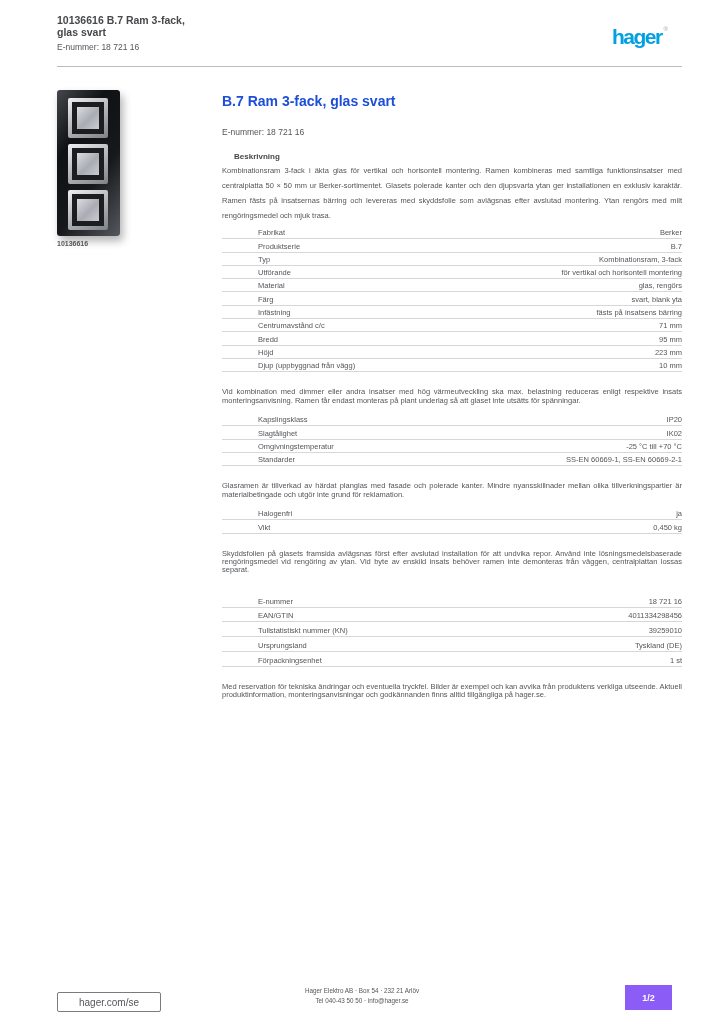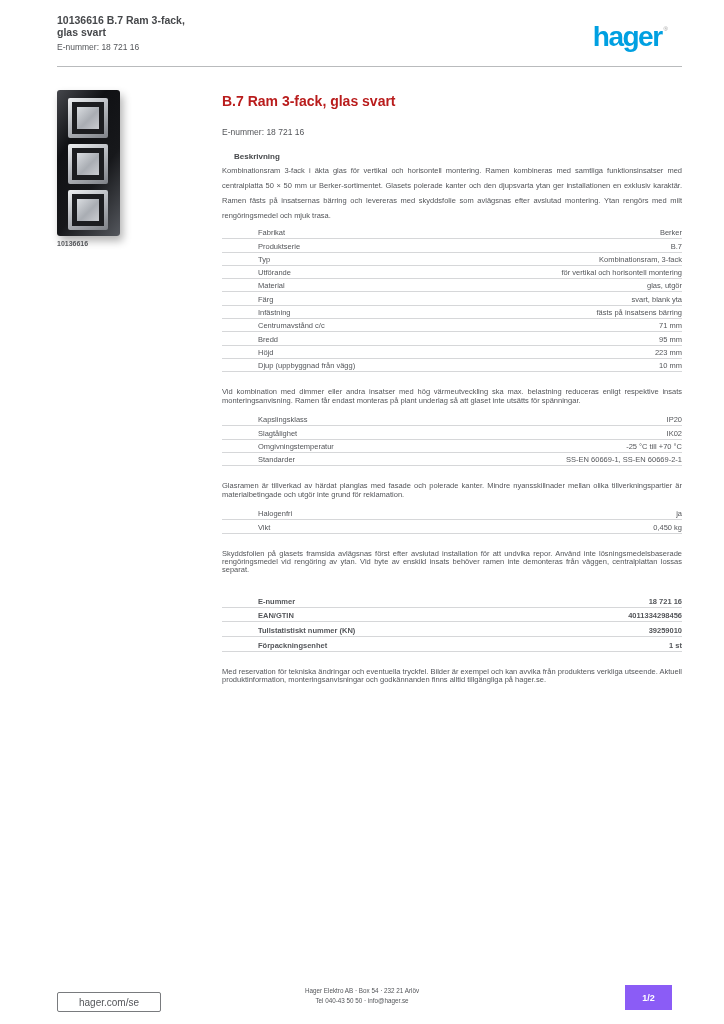--- a/index.html
+++ b/index.html
@@ -6,51 +6,51 @@
   .page{position:relative;width:724px;height:1024px;background:#ffffff;overflow:hidden;
         font-family:"Liberation Sans", sans-serif;color:#54565a;}
 
   
   .hdr{position:absolute;left:57px;top:14px;width:420px;}
   .hdr-line1,.hdr-line2{font-size:10.5px;font-weight:bold;color:#46484b;line-height:12px;}
   .hdr-sub{font-size:8.5px;color:#54565a;margin-top:4px;line-height:10px;}
   .hdr-rule{position:absolute;left:57px;top:66px;width:625px;height:1px;background:#b9bbbd;}
 
   .logo{position:absolute;right:56px;top:24px;display:flex;align-items:flex-start;}
-  .logo-word{font-size:28px;font-weight:bold;letter-spacing:-1.5px;color:#00A0E1;line-height:26px;text-align:center;}
+  .logo-word{font-size:21px;font-weight:bold;letter-spacing:-1.5px;color:#00A0E1;line-height:26px;text-align:center;}
   .logo-reg{font-size:6px;color:#9a9a9a;margin-left:2px;margin-top:2px;}
 
   
   .photo{position:absolute;left:57px;top:90px;width:63px;height:146px;border-radius:3px;
          background:linear-gradient(125deg,#45474c 0%,#101114 30%,#17181b 62%,#55585e 100%);
          box-shadow:3px 5px 8px rgba(0,0,0,0.30);}
   .pw{position:absolute;left:11px;width:40px;height:40px;border-radius:2px;
       background:linear-gradient(150deg,#eef0f2 0%,#b9bcc1 45%,#7e8187 100%);padding:0;}
   .pw1{top:8px;} .pw2{top:54px;} .pw3{top:100px;}
   .pw-inner{position:absolute;left:4px;top:4px;right:4px;bottom:4px;background:#1c1d20;}
   .pw-glass{position:absolute;left:5px;top:5px;right:5px;bottom:5px;
             background:linear-gradient(135deg,#dadde1 0%,#a9adb3 55%,#caccd1 100%);}
   .photo-caption{position:absolute;left:57px;top:240px;font-size:7px;color:#54565a;font-weight:bold;}
 
   
   .main{position:absolute;left:222px;top:94px;width:460px;}
-  .title{font-size:14px;font-weight:bold;color:#b91c1c;line-height:15px;}
+  .title{font-size:14px;font-weight:bold;color:#1d4ed8;line-height:15px;}
   .ref{font-size:8.5px;line-height:9px;margin-top:19px;}
   .desc-label{font-size:8px;font-weight:bold;color:#46484b;margin-top:15px;line-height:9px;padding-left:12px;}
   .desc{font-size:7.5px;line-height:15px;text-align:justify;margin-top:2px;}
 
   .specs{margin-top:3px;}
   .spec-rows{width:100%;}
   .spec-row{display:flex;justify-content:space-between;align-items:flex-end;
             height:12.3px;border-bottom:1px solid #d6d7d9;overflow:hidden;}
   .spec-label{font-size:7.5px;line-height:9px;color:#54565a;white-space:nowrap;padding-bottom:1px;padding-left:36px;}
   .spec-value{font-size:7.5px;line-height:9px;color:#54565a;text-align:right;white-space:nowrap;padding-bottom:1px;margin-left:31px;}
   .spec-note{font-size:7.5px;line-height:8.4px;text-align:justify;margin:16px 0 8px 0;color:#54565a;}
   .spec-gap{height:10px;}
-  .rows-c .spec-row{height:13.8px;font-weight:bold;}
+  .rows-c .spec-row{height:13.8px;}
 
   
   .footer-link{position:absolute;left:57px;top:992px;width:102px;height:18px;background:#ffffff;
                border:1px solid #797b7e;border-radius:2px;display:flex;align-items:center;justify-content:center;}
   .footer-link span{font-size:10px;color:#54565a;}
   .footer-center{position:absolute;left:212px;top:987px;width:300px;text-align:center;}
   .fc1{font-size:6.3px;line-height:8px;color:#54565a;}
   .fc2{font-size:6.3px;line-height:8px;color:#54565a;margin-top:2px;}
   .footer-page{position:absolute;left:625px;top:985px;width:47px;height:25px;background:#8b5cf6;
                display:flex;align-items:center;justify-content:center;}
@@ -111,21 +111,21 @@
           <div class="spec-row">
             <span class="spec-label">Typ</span>
             <span class="spec-value">Kombinationsram, 3-fack</span>
           </div>
           <div class="spec-row">
             <span class="spec-label">Utförande</span>
             <span class="spec-value">för vertikal och horisontell montering</span>
           </div>
           <div class="spec-row">
             <span class="spec-label">Material</span>
-            <span class="spec-value">glas, utgör</span>
+            <span class="spec-value">glas, rengörs</span>
           </div>
           <div class="spec-row">
             <span class="spec-label">Färg</span>
             <span class="spec-value">svart, blank yta</span>
           </div>
           <div class="spec-row">
             <span class="spec-label">Infästning</span>
             <span class="spec-value">fästs på insatsens bärring</span>
           </div>
           <div class="spec-row">
@@ -184,20 +184,24 @@
           </div>
           <div class="spec-row">
             <span class="spec-label">EAN/GTIN</span>
             <span class="spec-value">4011334298456</span>
           </div>
           <div class="spec-row">
             <span class="spec-label">Tullstatistiskt nummer (KN)</span>
             <span class="spec-value">39259010</span>
           </div>
           <div class="spec-row">
+            <span class="spec-label">Ursprungsland</span>
+            <span class="spec-value">Tyskland (DE)</span>
+          </div>
+          <div class="spec-row">
             <span class="spec-label">Förpackningsenhet</span>
             <span class="spec-value">1 st</span>
           </div>
         </div>
         <div class="spec-note">Med reservation för tekniska ändringar och eventuella tryckfel. Bilder är exempel och kan avvika från produktens verkliga utseende. Aktuell produktinformation, monteringsanvisningar och godkännanden finns alltid tillgängliga på hager.se.</div>
       </div>
   </div>
 
   <div class="footer-link">
     <span>hager.com/se</span>

